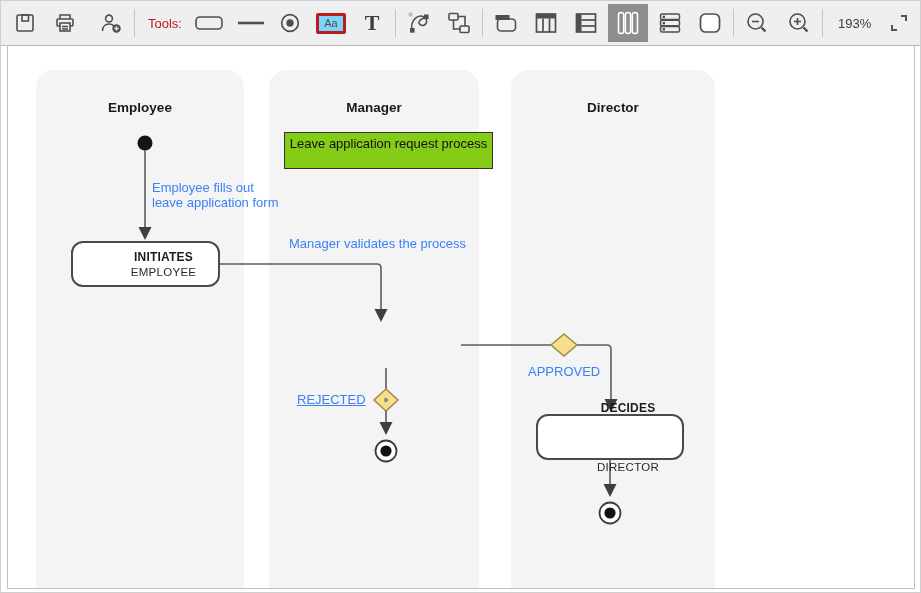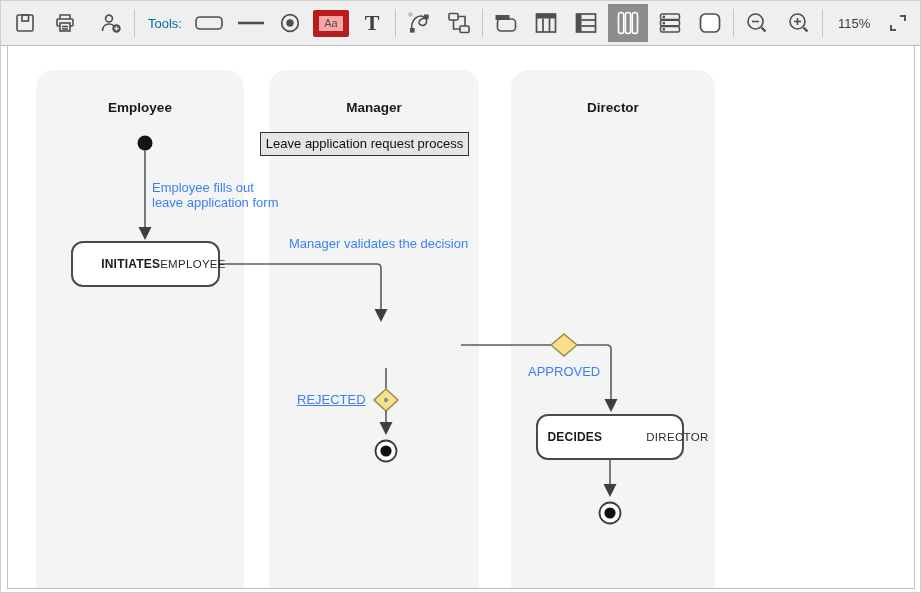--- a/index.html
+++ b/index.html
@@ -8,38 +8,38 @@
 
   
   .toolbar{position:absolute;left:0;top:0;width:100%;height:45px;background:#efefef;
            border-bottom:1px solid #b9b9b9;display:flex;align-items:center;
            padding:0 0 0 6px;box-sizing:border-box;}
   .tbtn{width:36px;height:36px;border:none;background:transparent;display:flex;
         align-items:center;justify-content:center;padding:0;cursor:pointer;flex:0 0 auto;}
   .tbtn.wide{width:42px;}
   .tbtn.selected{background:#8d8d8d;width:40px;height:38px;}
   .tsep{width:1px;height:28px;background:#c4c4c4;margin:0 5px;flex:0 0 auto;}
-  .tlabel{font-size:13px;color:#0369a1;margin:0 6px 0 8px;flex:0 0 auto;}
+  .tlabel{font-size:13px;color:#b91c1c;margin:0 6px 0 8px;flex:0 0 auto;}
   .zoomlabel{font-size:13px;color:#3c3c3c;margin:0 10px;flex:0 0 auto;}
-  .aa-box{display:inline-block;border:6px solid #b91c1c;border-radius:2px;color:#4f4f4f;
-          font-size:11px;padding:1px 5px 2px 5px;background:#fca5a5;}
+  .aa-box{display:inline-block;border:3px solid #b91c1c;border-radius:2px;color:#4f4f4f;
+          font-size:11px;padding:1px 5px 2px 5px;background:#7dd3fc;}
   .t-glyph{font-family:"Liberation Serif",serif;font-weight:bold;font-size:22px;color:#3f3f3f;line-height:1;}
   .spacer{flex:1 1 auto;}
   .icon svg{display:block;}
 
   
   .canvas{position:absolute;left:6px;top:45px;width:908px;height:543px;background:#ffffff;
           border:1px solid #c2c2c2;border-top:none;box-sizing:border-box;overflow:hidden;}
   .lane{position:absolute;top:24px;bottom:0;background:#f4f4f4;border-radius:18px 18px 0 0;}
   .lane-title{padding-top:30px;text-align:center;font-size:13.5px;font-weight:bold;color:#1a1a1a;}
-  .diagram-title{position:absolute;left:252px;top:86px;width:209px;height:24px;background:#e5e5e5;
+  .diagram-title{position:absolute;left:276px;top:86px;width:209px;height:37px;background:#84cc16;
                  border:1px solid #333;box-sizing:border-box;text-align:center;font-size:13px;
                  line-height:22px;color:#111;}
   .node{position:absolute;background:#fff;border:2px solid #4a4a4a;border-radius:12px;
-        display:flex;flex-direction:row;align-items:center;justify-content:center;
+        display:flex;flex-direction:column;align-items:center;justify-content:center;
         box-sizing:border-box;padding-left:36px;}
   .node .nt{font-size:12px;font-weight:bold;color:#1c1c1c;line-height:16px;letter-spacing:.2px;}
   .node .ns{font-size:11.5px;color:#2a2a2a;line-height:15px;letter-spacing:.3px;}
   .elabel{position:absolute;font-size:13px;color:#3b82f6;white-space:pre-line;line-height:15px;}
   .overlay{position:absolute;left:0;top:0;width:908px;height:541px;pointer-events:none;}
 </style>
 </head>
 <body>
 
 <div class="app">
@@ -220,21 +220,21 @@
         <svg width="26" height="26" viewBox="0 0 26 26" fill="none" stroke="#4f4f4f" stroke-width="1.6">
           <circle cx="11.5" cy="11.5" r="7.5"></circle>
           <line x1="17.5" y1="17.5" x2="21.5" y2="21.5" stroke-width="2.4"></line>
           <line x1="8" y1="11.5" x2="15" y2="11.5"></line>
           <line x1="11.5" y1="8" x2="11.5" y2="15"></line>
         </svg>
       </span>
     </button>
 
     <span class="tsep"></span>
-    <span class="zoomlabel">115%</span>
+    <span class="zoomlabel">193%</span>
 
     <span class="spacer"></span>
 
     <button class="tbtn" style="margin-right:18px">
       <span class="icon">
         <svg width="24" height="24" viewBox="0 0 24 24" fill="none" stroke="#555555" stroke-width="2">
           <path d="M5,14 V19 H10"></path>
           <path d="M14,5 H19 V10"></path>
         </svg>
       </span>
@@ -287,18 +287,18 @@
       <div class="nt">INITIATES</div>
       <div class="ns">EMPLOYEE</div>
     </div>
     <div class="node" style="left:528px;top:368px;width:148px;height:46px;gap:44px;">
       <div class="nt">DECIDES</div>
       <div class="ns">DIRECTOR</div>
     </div>
 
     <div class="elabel" style="left:144px;top:134px;">Employee fills out
 leave application form</div>
-    <div class="elabel" style="left:281px;top:190px;">Manager validates the decision</div>
+    <div class="elabel" style="left:281px;top:190px;">Manager validates the process</div>
     <div class="elabel" style="left:520px;top:318px;">APPROVED</div>
     <div class="elabel" style="left:289px;top:346px;text-decoration:underline;">REJECTED</div>
 
   </div>
 </div>
 
 </body></html>

